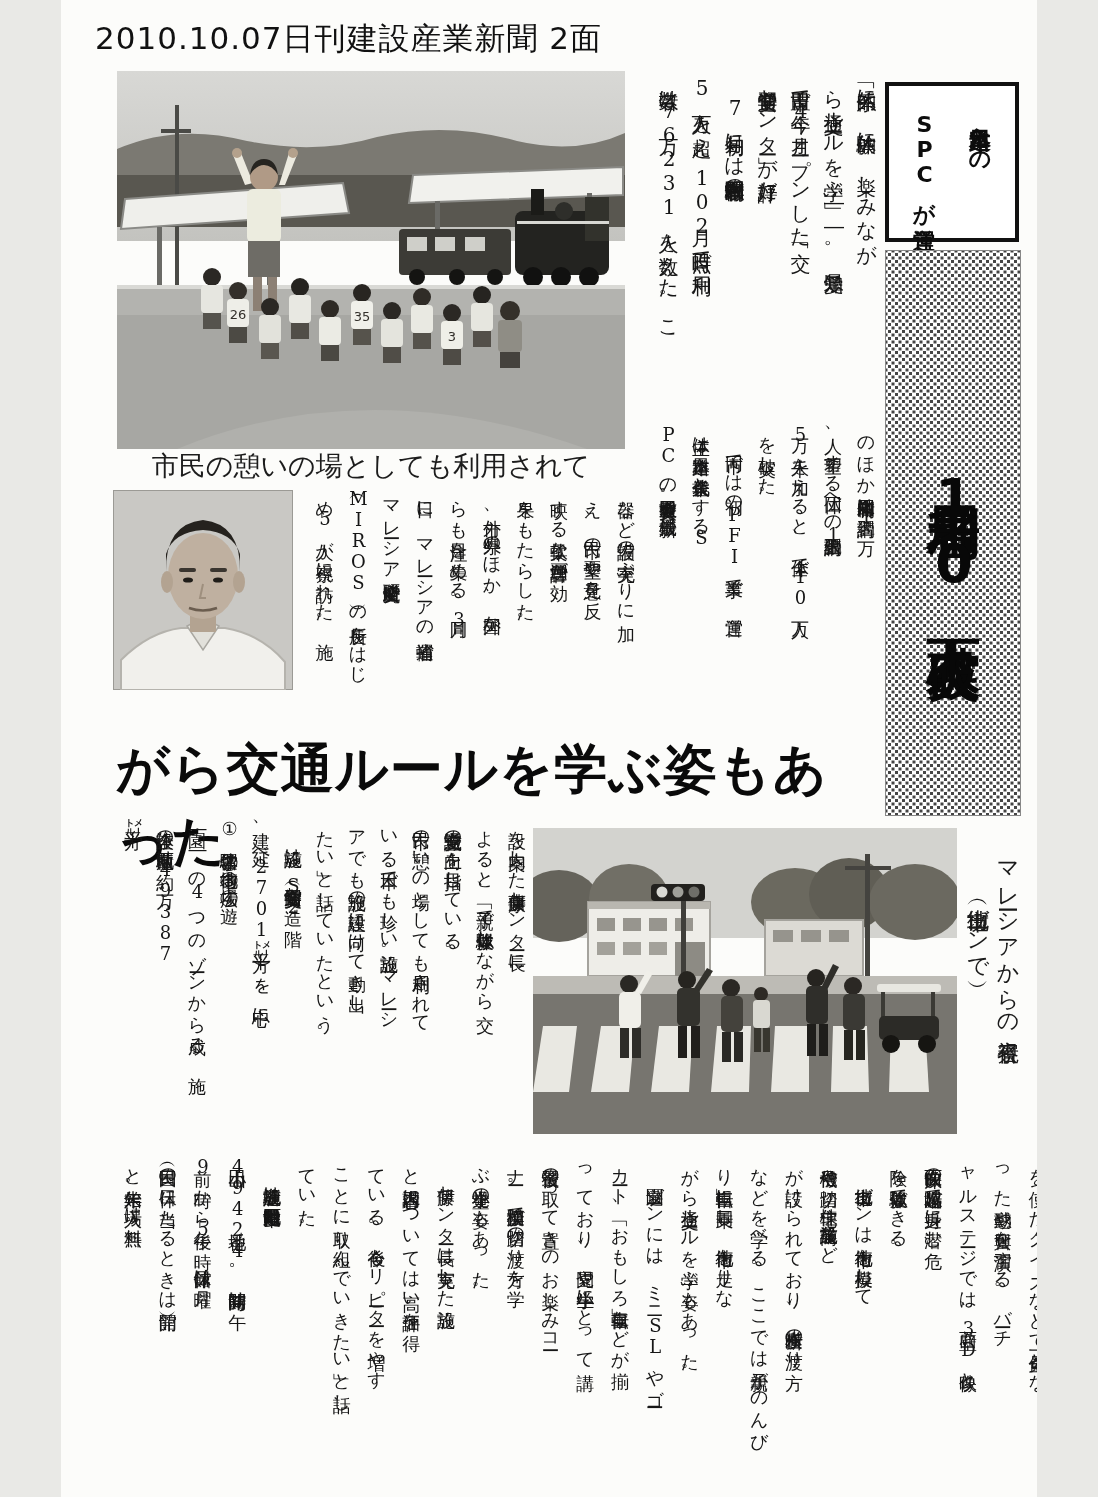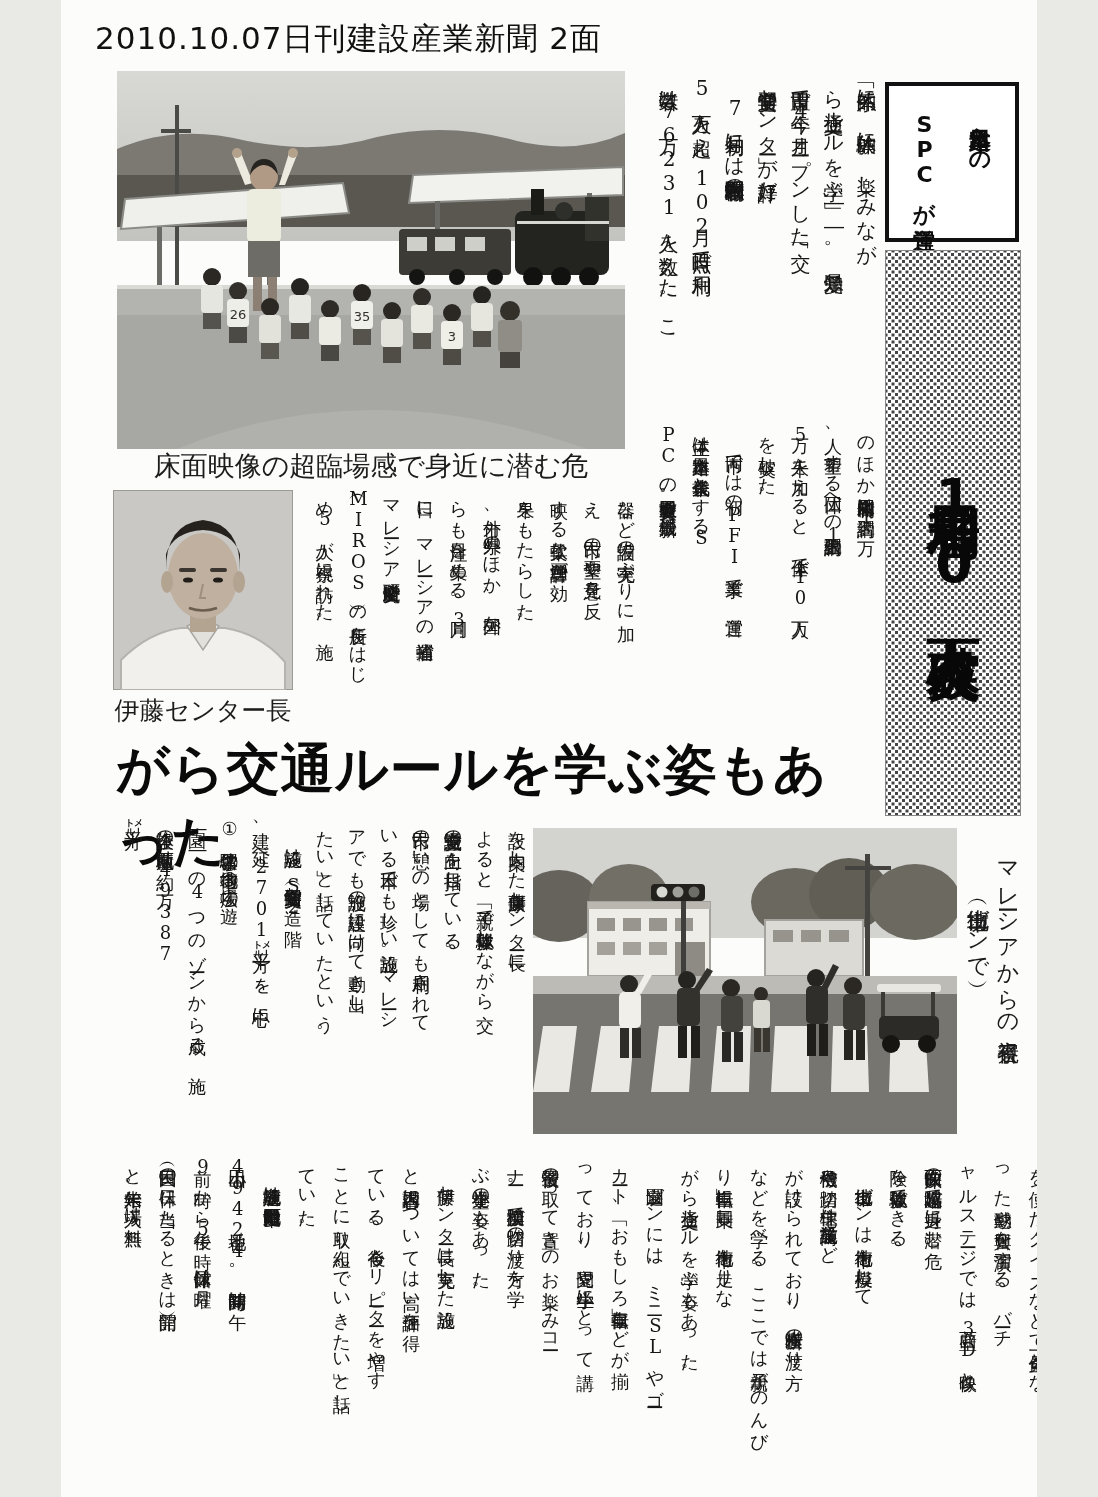--- a/index.html
+++ b/index.html
@@ -212,42 +212,41 @@
             <rect x="2" y="36" width="18" height="16" fill="#534f49"></rect>
           </g>
         <g transform="translate(382,240)">
             <circle cx="11" cy="0" r="10" fill="#34302a"></circle>
             <rect x="-1" y="9" width="24" height="32" rx="4" fill="#8f8d85"></rect>
             <rect x="1" y="41" width="20" height="16" fill="#45423d"></rect>
           </g>
       </g>
     </svg>
   </div>
-  <div class="caption-top">床面映像の超臨場感で身近に潜む危</div>
+  <div class="caption-top">市民の憩いの場としても利用されて</div>
 
   <div class="photo photo-portrait">
     <svg width="180" height="200" viewBox="0 0 180 200">
       <rect x="0" y="0" width="180" height="200" fill="#c9c8c4"></rect>
       <rect x="0" y="0" width="180" height="200" fill="none" stroke="#9b9a95" stroke-width="2"></rect>
       <path d="M8,200 L8,170 Q36,142 68,138 L112,138 Q148,144 172,172 L172,200 Z" fill="#f1f0ec" stroke="#b5b3ad" stroke-width="2"></path>
       <polygon points="74,136 90,160 106,136 98,132 82,132" fill="#e2e1db" stroke="#a9a7a1" stroke-width="1.5"></polygon>
       <rect x="77" y="114" width="26" height="28" fill="#b3a391"></rect>
       <ellipse cx="90" cy="86" rx="35" ry="43" fill="#bfb0a0"></ellipse>
       <ellipse cx="54" cy="92" rx="6" ry="11" fill="#b3a391"></ellipse>
       <ellipse cx="126" cy="92" rx="6" ry="11" fill="#b3a391"></ellipse>
       <path d="M53,82 Q52,34 90,30 Q128,34 127,82 L127,64 Q120,42 90,40 Q60,42 53,64 Z" fill="#25221e"></path>
       <rect x="66" y="78" width="17" height="4" rx="2" fill="#3a352f"></rect>
       <rect x="97" y="78" width="17" height="4" rx="2" fill="#3a352f"></rect>
       <ellipse cx="75" cy="90" rx="5" ry="2.6" fill="#201d19"></ellipse>
       <ellipse cx="105" cy="90" rx="5" ry="2.6" fill="#201d19"></ellipse>
       <path d="M90,94 L87,108 L93,108" fill="none" stroke="#9e8f7e" stroke-width="2"></path>
       <path d="M76,118 Q90,123 104,118" fill="none" stroke="#6b5d4f" stroke-width="2.5"></path>
     </svg>
   </div>
-  <div class="caption-portrait">伊藤センター長</div>
 
   <div class="headline-main-wrap">
     <span class="headline-main">好評の交通安全学習センター</span>
   </div>
   <div class="headline-loc">
     <span>愛知県豊田市</span>
   </div>
   <div class="headline-box">
     <span>日本道路らの
 SPCが運営</span>

